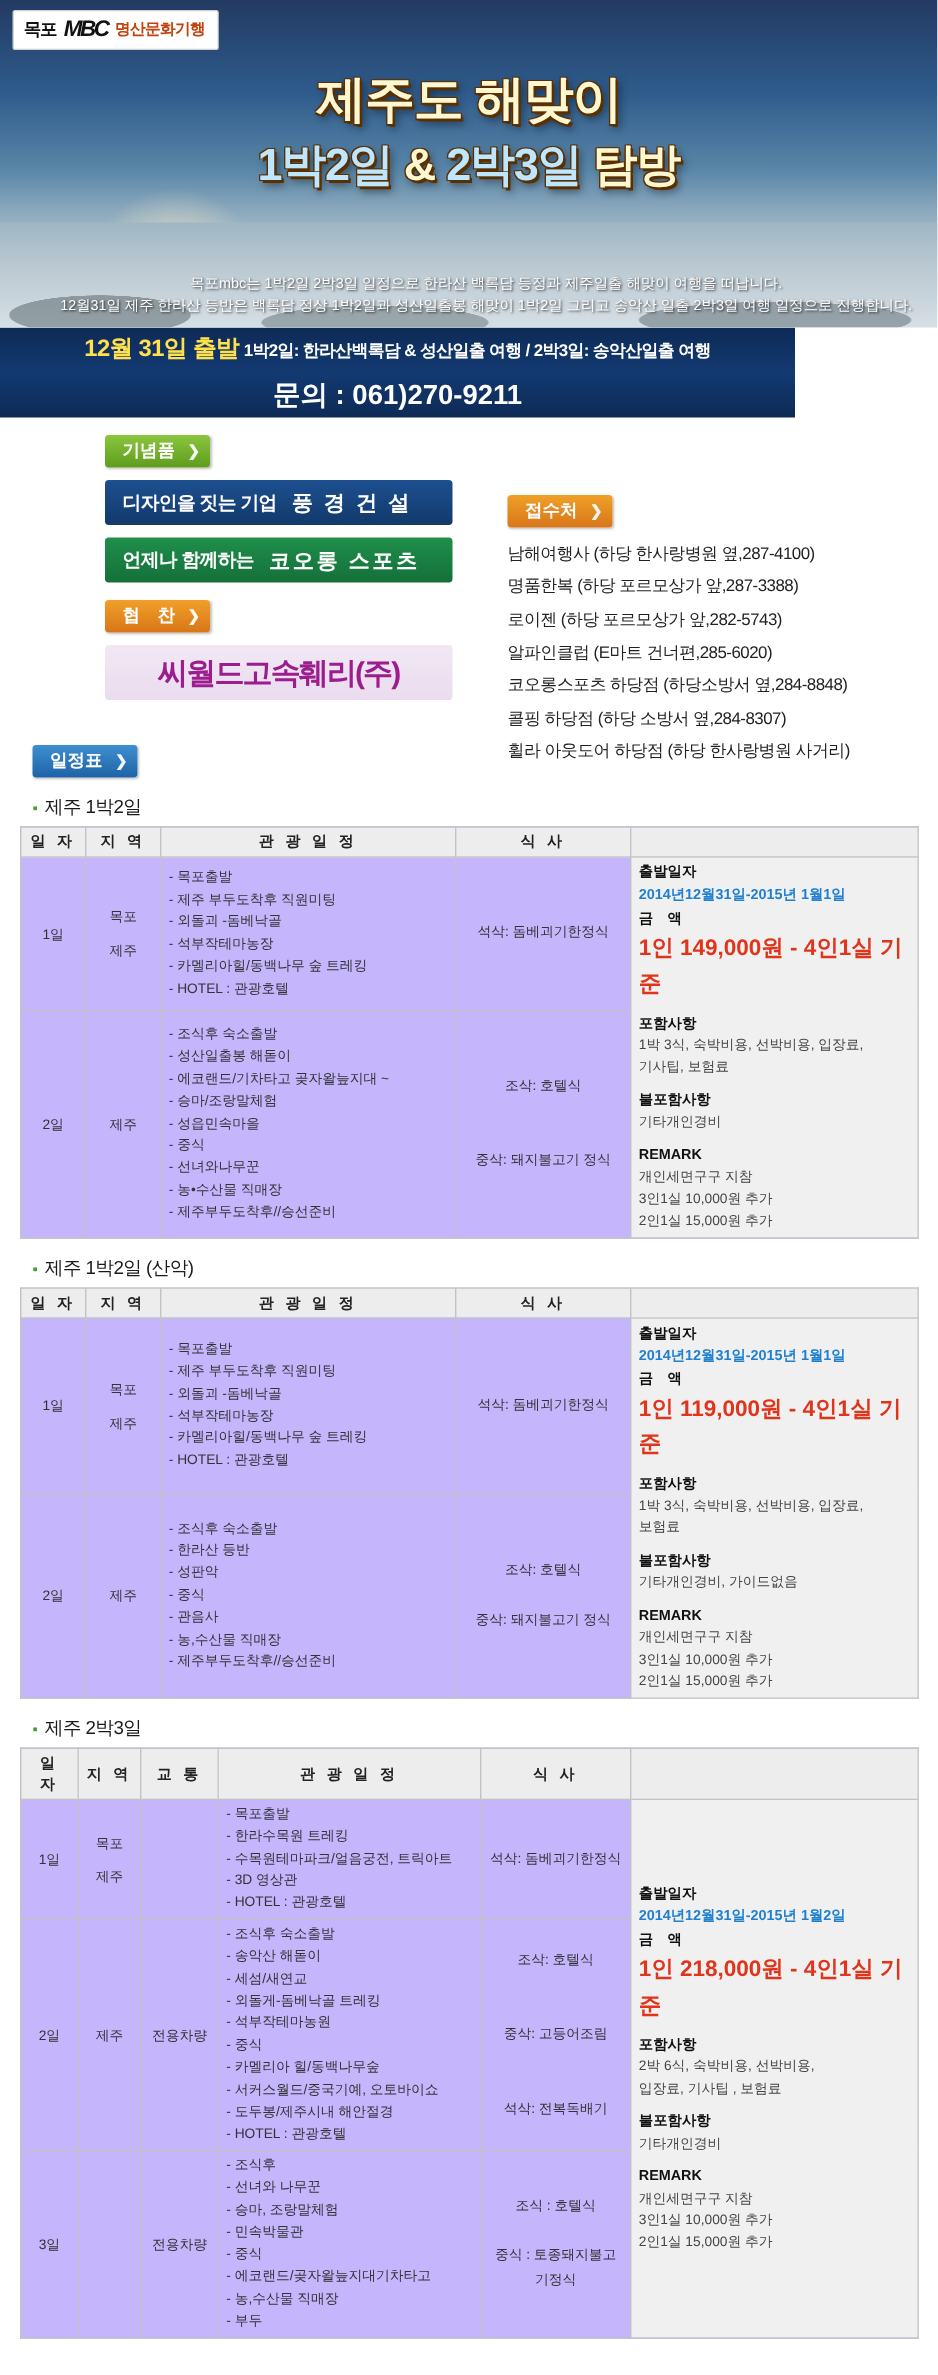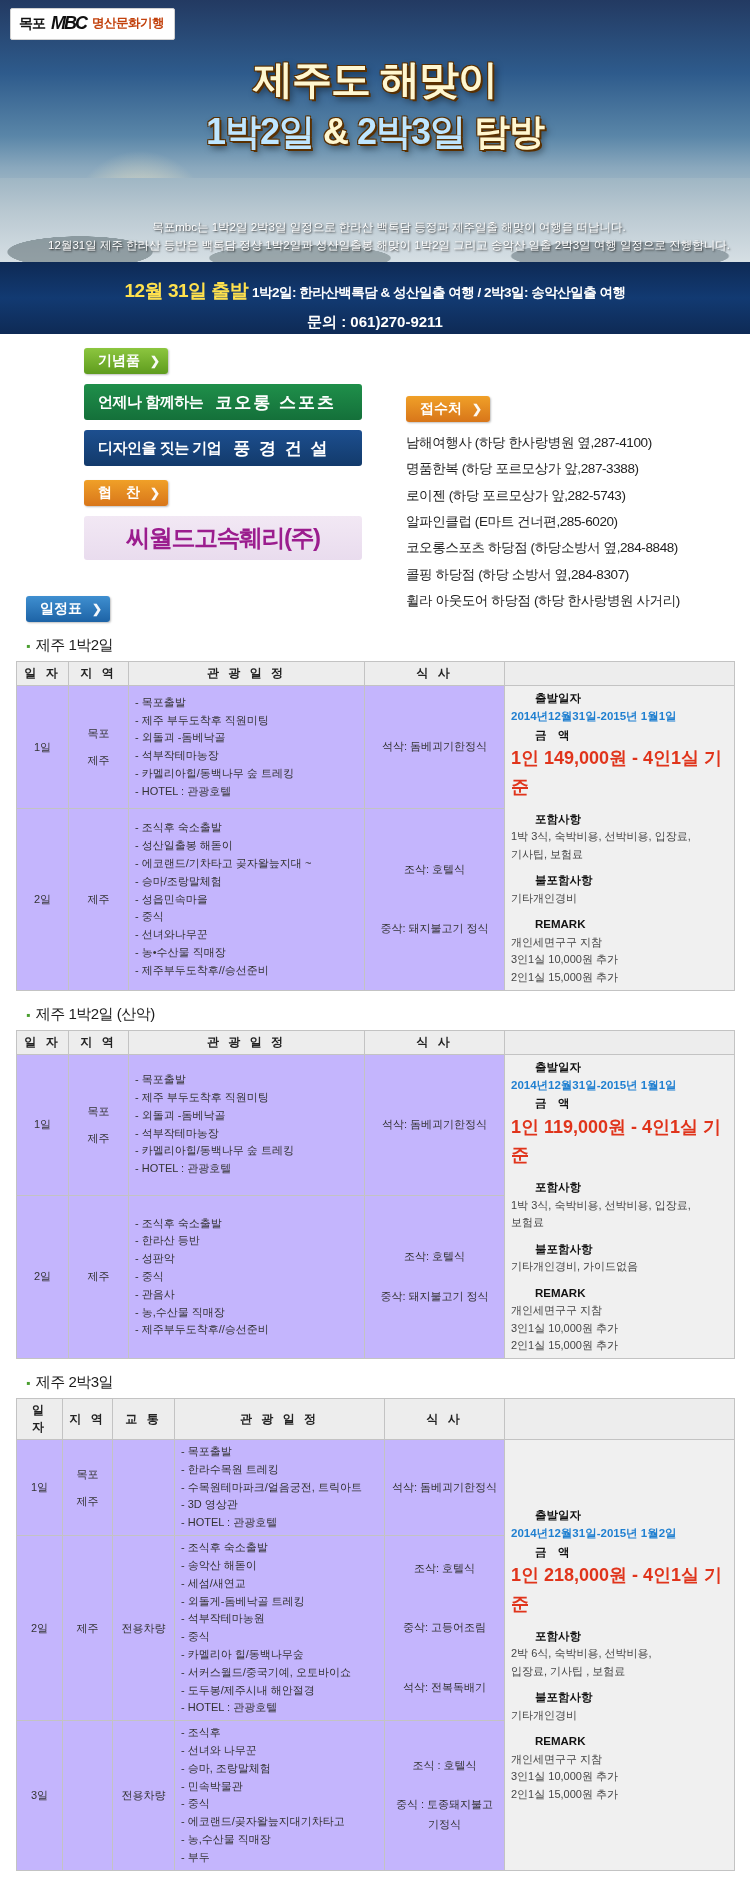--- a/index.html
+++ b/index.html
@@ -67,28 +67,28 @@
   }
   .hero .lead {
     position:absolute; left:0; top:218px; width:750px;
     text-align:center; color:#ffffff; font-size:11.5px; line-height:1.6;
     text-shadow:1px 1px 2px rgba(0,0,0,.8);
     padding-left:28px;
   }
 
   
   .departbar {
-    width:750px; height:72px;
+    width:636px; height:72px;
     background:linear-gradient(180deg,#0e2a55 0%, #123a72 50%, #0e2a55 100%);
-    color:#fff; text-align:center; padding-top:16px;
+    color:#fff; text-align:center; padding-top:4px;
   }
   .departbar .row1 { font-size:15px; font-weight:bold; letter-spacing:-.5px; }
   .departbar .row1 .yel { color:#ffe14d; font-size:19px; }
   .departbar .row1 .wht { color:#ffffff; font-size:13.5px; }
-  .departbar .row2 { margin-top:9px; font-size:15px; font-weight:bold; }
+  .departbar .row2 { margin-top:9px; font-size:22px; font-weight:bold; }
 
   
   .mid { position:relative; width:750px; padding:14px 0 10px 0; }
 
   .tag {
     display:inline-flex; align-items:center; justify-content:space-between;
     color:#fff; font-weight:bold; font-size:14px;
     height:26px; padding:0 8px 0 14px; border-radius:3px;
     box-shadow:1px 1px 2px rgba(0,0,0,.25);
   }
@@ -142,21 +142,21 @@
     background:#ededed; text-align:center; font-weight:bold; font-size:12px;
     letter-spacing:3px; height:24px; color:#222;
   }
   td.c { text-align:center; }
   td.course { text-align:left; line-height:1.62; font-size:11px; }
   td.meal { text-align:center; font-size:11px; line-height:1.8; }
   td.info {
     background:#f0f0f0; vertical-align:top; text-align:left; padding:8px 9px;
     font-size:11px; line-height:1.6;
   }
-  td.info .lbl { font-weight:bold; color:#111; font-size:11.5px;margin-left:24px; }
+  td.info .lbl { font-weight:bold; color:#111; font-size:11.5px; }
   td.info .date { color:#1f7fd0; font-weight:bold; font-size:11.5px; }
   td.info .price { color:#e0341b; font-weight:bold; font-size:18px; }
   td.info .spacer { height:8px; }
   td.info .sub { color:#444; }
 </style>
 </head>
 <body>
 
 <div class="page">
 
@@ -189,28 +189,28 @@
     <div class="row2">문의 : 061)270-9211</div>
   </div>
 
   <div class="mid" style="height:262px;">
     <div class="left-col">
       <div class="tag green">
         <span>기념품</span>
         <span class="chev">❯</span>
       </div>
 
+      <div class="banner navy">
+        <span>디자인을 짓는 기업</span>
+        <span class="big">풍 경 건 설</span>
+      </div>
+
       <div class="banner green2">
         <span>언제나 함께하는</span>
         <span class="big">코오롱 스포츠</span>
-      </div>
-
-      <div class="banner navy">
-        <span>디자인을 짓는 기업</span>
-        <span class="big">풍 경 건 설</span>
       </div>
 
       <div class="tag orange" style="margin-top:14px;">
         <span>협　찬</span>
         <span class="chev">❯</span>
       </div>
 
       <div class="sponsor">씨월드고속훼리(주)</div>
     </div>
 

